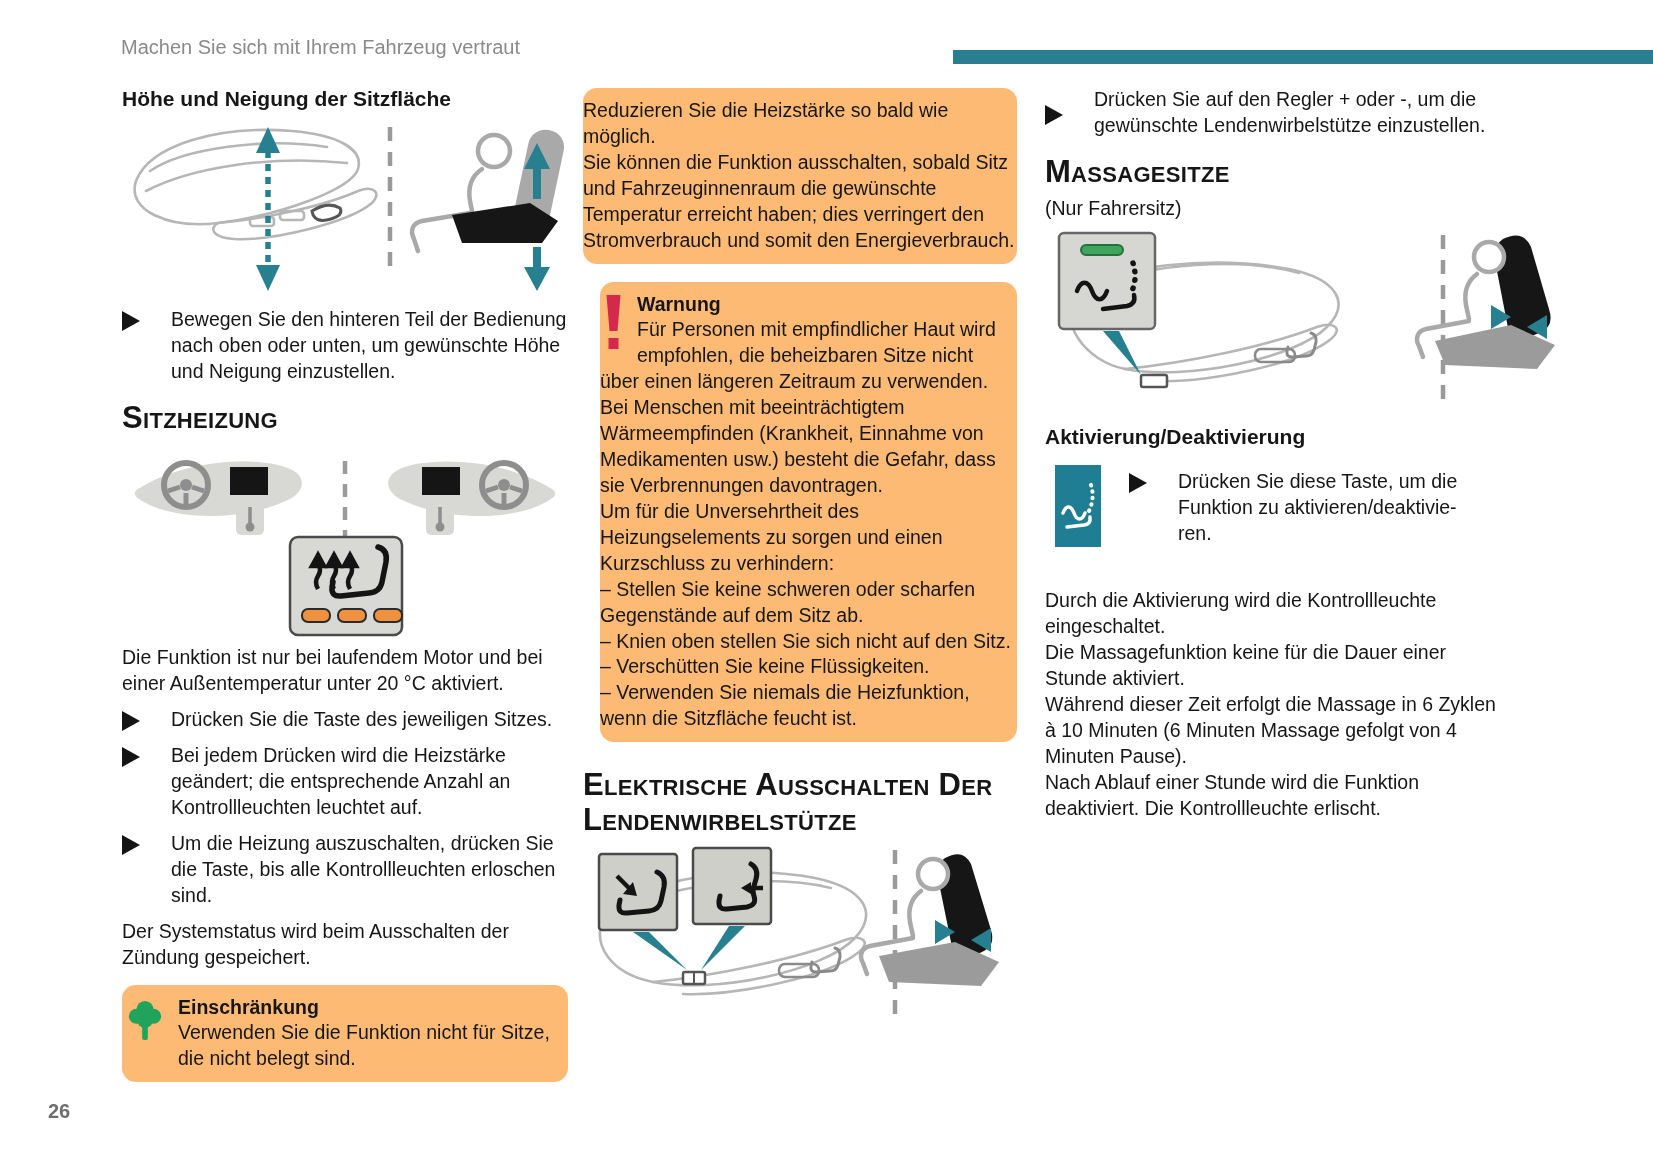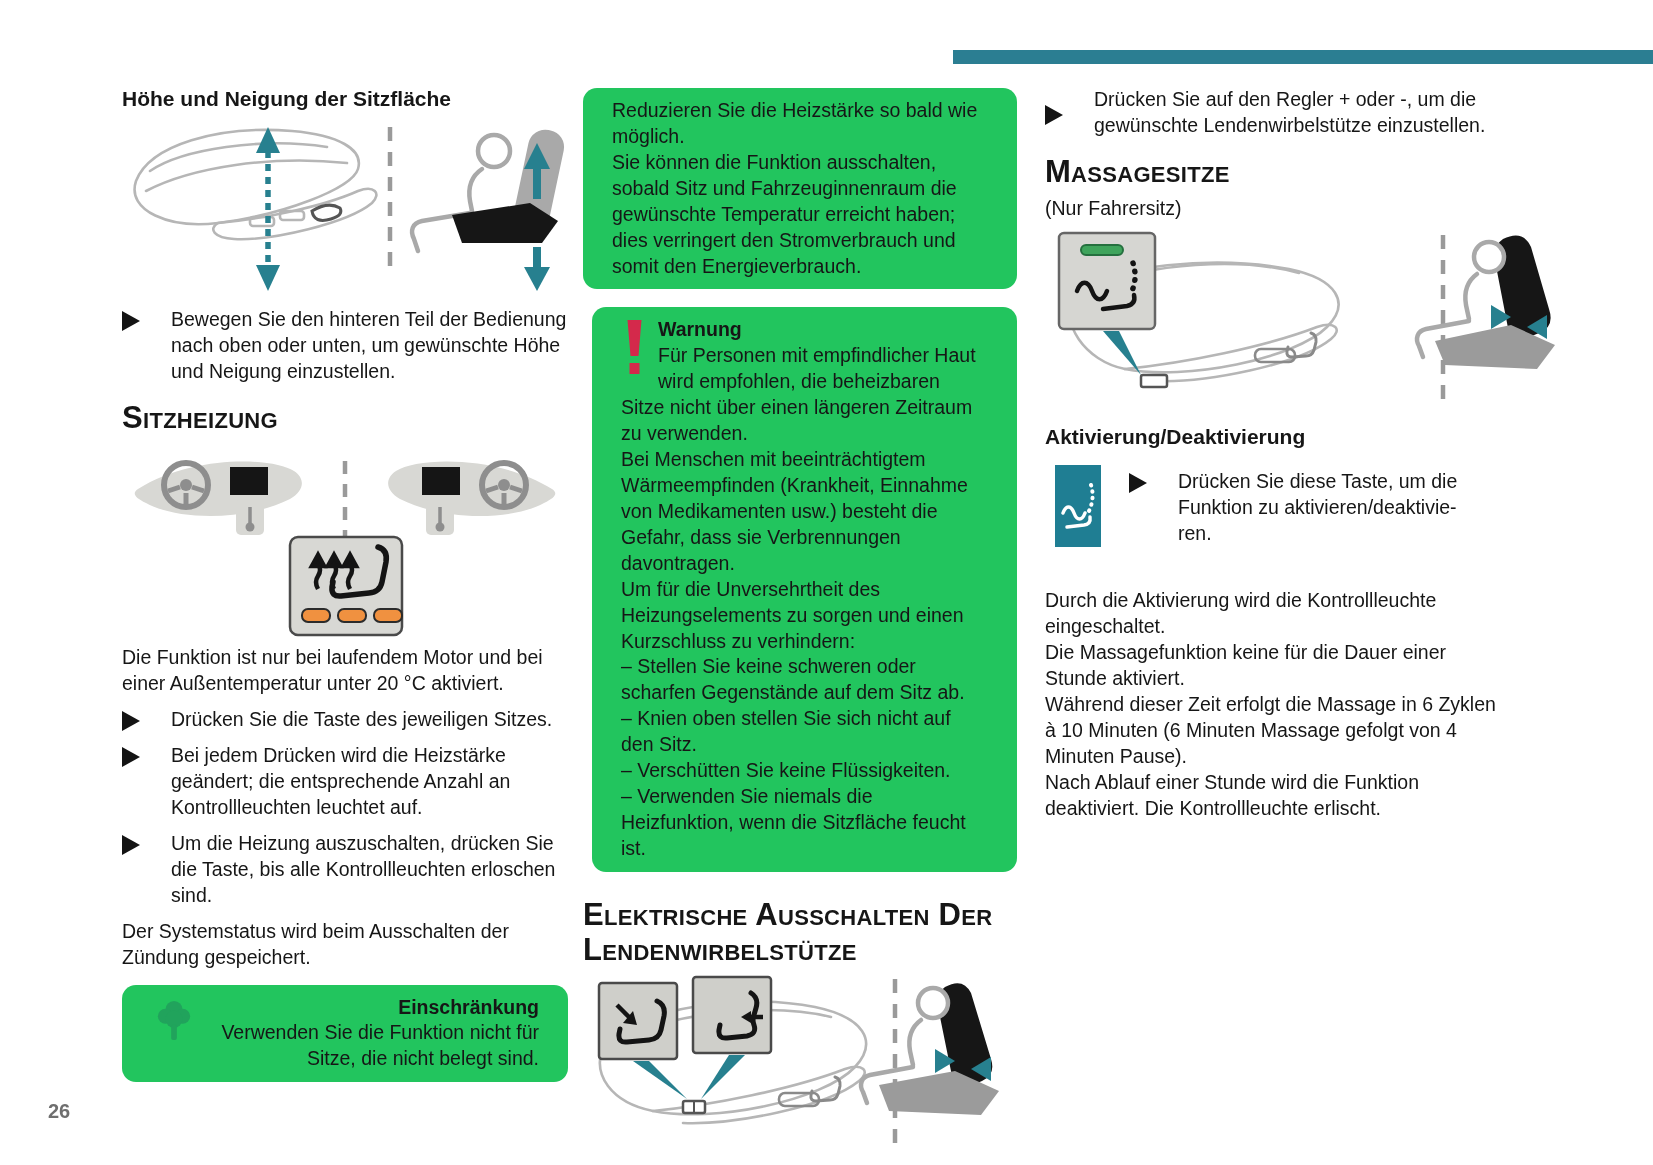--- a/index.html
+++ b/index.html
@@ -19,38 +19,39 @@
            letter-spacing:0.3px; margin:16px 0 6px 0; }
   p.para { margin:8px 0; }
   p.tight { margin:0; }
 
   .bullet { display:flex; gap:13px; margin:10px 0; }
   .arrow-icon { flex:0 0 18px; width:0; height:0; margin-top:4px;
                 border-left:18px solid #141414; border-top:10.5px solid transparent;
                 border-bottom:10.5px solid transparent; }
   .bullet .btext { flex:1; }
 
-  .graybox { background:#22c55e; border-radius:14px; padding:10px 29px; }
+  .graybox { background:#fdba74; border-radius:14px; padding:10px 0; }
   .graybox .box-title { font-weight:700; }
   .boxicon { float:left; margin:3px 14px 2px 4px; }
   .eco-box { margin:3px 0 0 0; }
-  .warning-box { margin:18px 0 0 9px; }
-  .restriction-box { margin:14px 0 0 0;text-align:right; }
+  .warning-box { margin:18px 0 0 17px; }
+  .restriction-box { margin:14px 0 0 0; }
 
   .illus { display:block; margin:6px 0; }
   .btn-row { display:flex; gap:28px; margin:14px 0 0 0; align-items:flex-start; }
   .btn-row .massage-btn { flex:0 0 46px; margin-left:10px; }
   .details { margin-top:34px; }
   .subtitle { margin:2px 0 0 0; }
 </style>
 </head>
 <body>
 
 <div class="page">
 
+  <div class="header-title">Machen Sie sich mit Ihrem Fahrzeug vertraut</div>
   <div class="top-rule"></div>
 
   <div class="col col-left">
 
     <div class="h-sub">Höhe und Neigung der Sitzfläche</div>
 
     <svg class="illus" viewBox="0 0 446 178" width="446" height="178">
       <g stroke="#b6b6b6" stroke-width="2.6" fill="none" stroke-linecap="round" stroke-linejoin="round">
         <path d="M14,62 C28,26 96,6 170,12 C216,16 242,30 236,50 C230,70 160,96 96,104 C48,110 4,92 14,62 Z"></path>
         <path d="M28,52 C60,30 140,18 205,28"></path>

